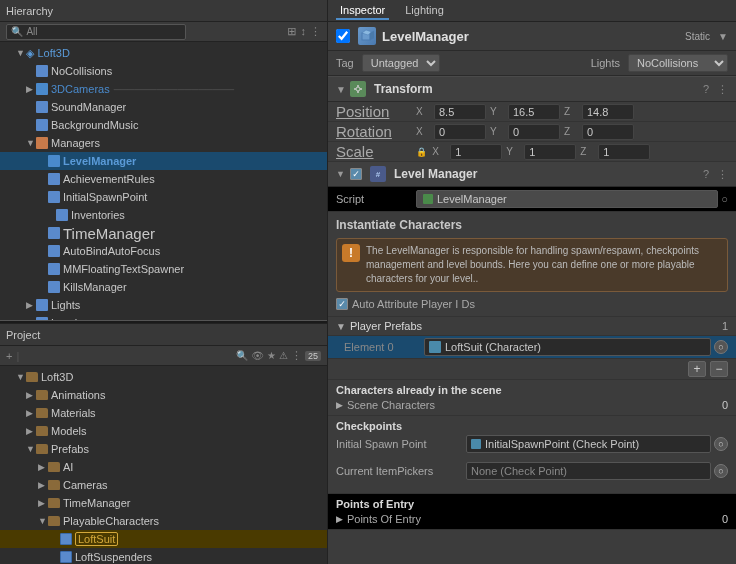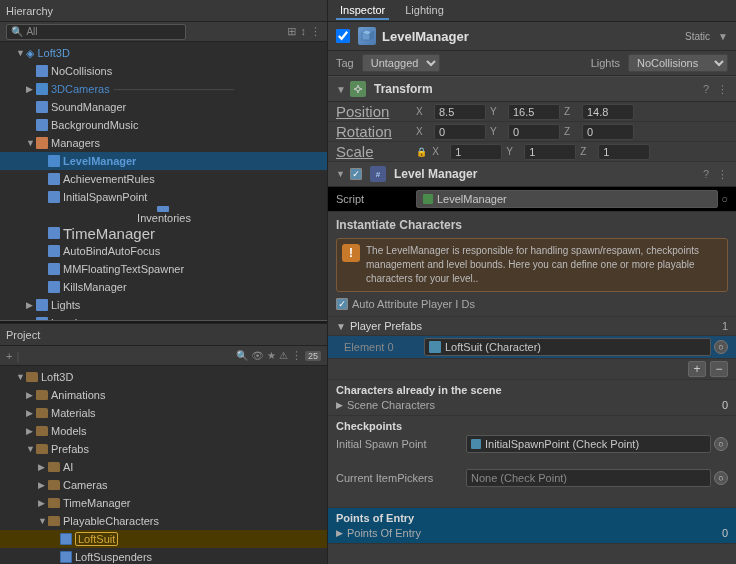--- a/index.html
+++ b/index.html
@@ -508,21 +508,21 @@
     .checkpoints-title {
       font-size: 11px;
       color: #d8d8d8;
       font-weight: bold;
       margin-bottom: 3px;
     }
 
     .checkpoint-row {
       display: flex;
       align-items: center;
-      margin-bottom: 16px;
+      margin-bottom: 9px;
     }
 
     .cp-label {
       width: 130px;
       font-size: 11px;
       color: #aaa;
     }
 
     .cp-field {
       flex: 1;
@@ -532,21 +532,21 @@
       border: 1px solid #555;
       border-radius: 2px;
       padding: 1px 4px;
       height: 18px;
       gap: 4px;
     }
 
     
     .points-section {
       padding: 4px 8px;
-      background: #0c4a6e;
+      background: #000000;
       border-bottom: 1px solid #333;
     }
 
     .points-title {
       font-size: 11px;
       color: #d8d8d8;
       font-weight: bold;
       margin-bottom: 3px;
     }
 
@@ -661,21 +661,21 @@
         <span style="font-size:11px;">AchievementRules</span>
       </div>
 
       <div class="tree-item" style="padding-left:4px;">
         <span class="indent" style="width:34px;"></span>
         <span style="width:10px;"></span>
         <span style="display:inline-block; width:12px; height:12px; background:#5a8acc; border-radius:1px; margin-right:3px;"></span>
         <span style="font-size:11px;">InitialSpawnPoint</span>
       </div>
 
-      <div class="tree-item" style="padding-left:5px;flex-direction:column;">
+      <div class="tree-item" style="padding-left:12px;">
         <span class="indent" style="width:34px;"></span>
         <span style="width:10px;"></span>
         <span style="display:inline-block; width:12px; height:12px; background:#5a8acc; border-radius:1px; margin-right:3px;"></span>
         <span style="font-size:11px;">Inventories</span>
       </div>
 
       <div class="tree-item" style="padding-left:4px;">
         <span class="indent" style="width:34px;"></span>
         <span style="width:10px;"></span>
         <span style="display:inline-block; width:12px; height:12px; background:#5a8acc; border-radius:1px; margin-right:3px;"></span>

